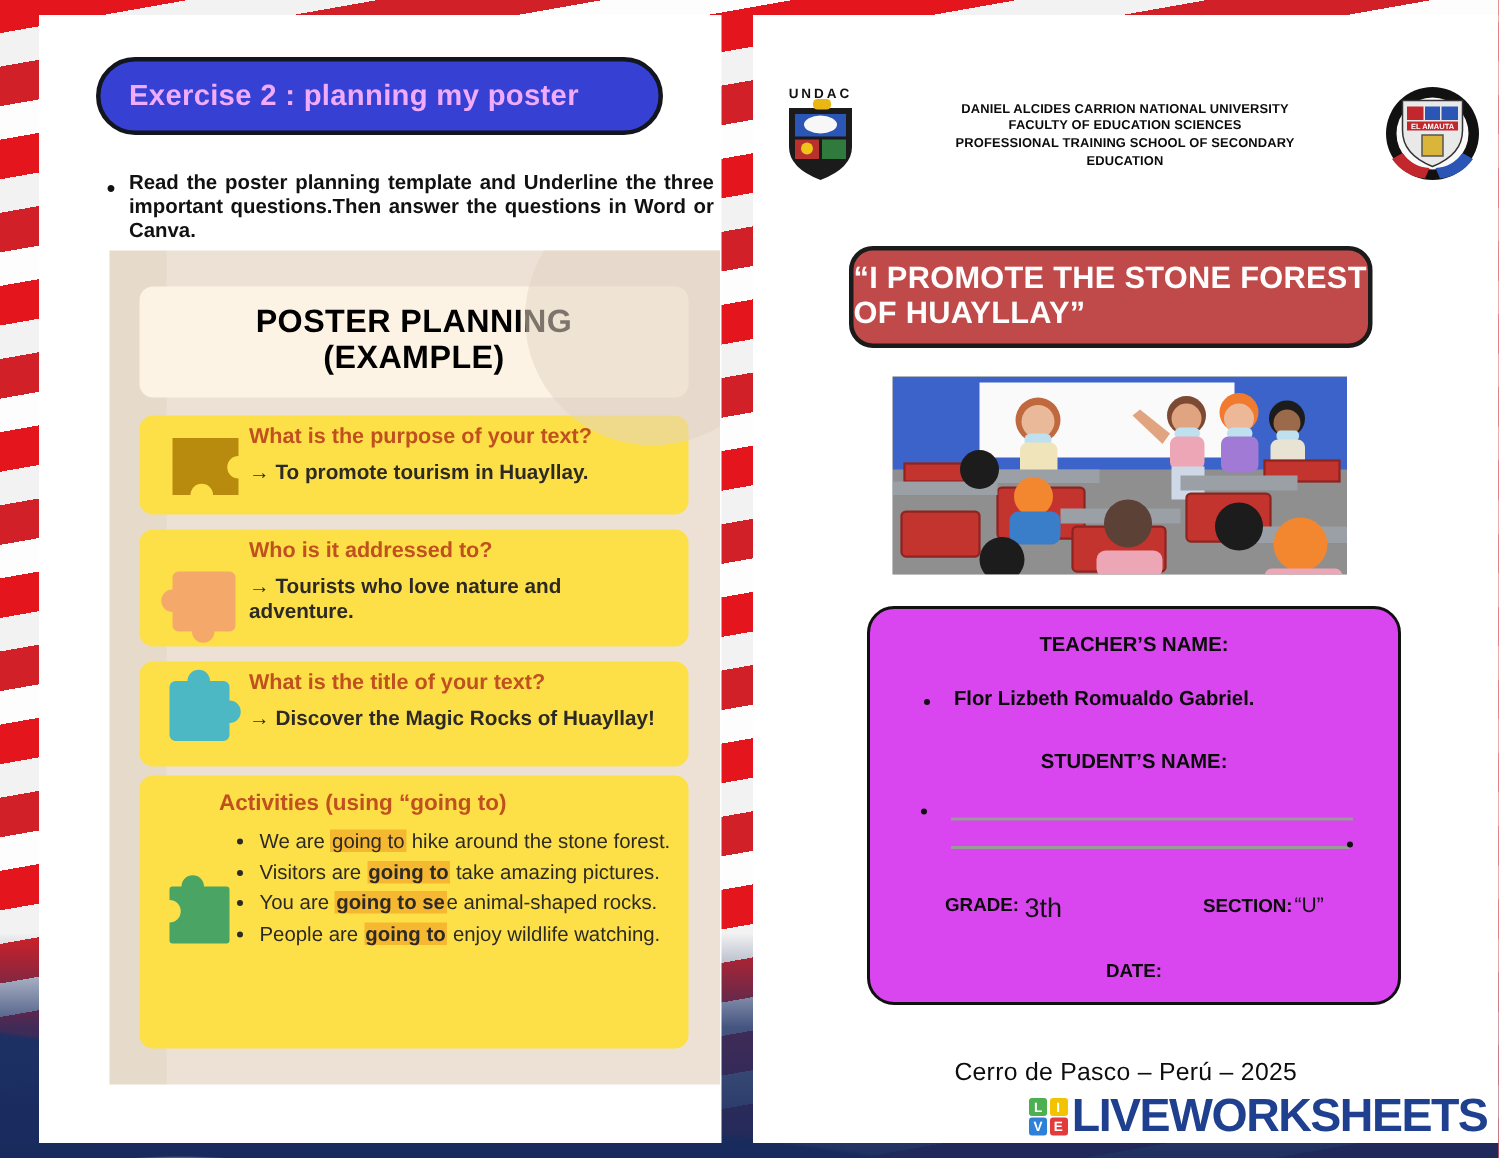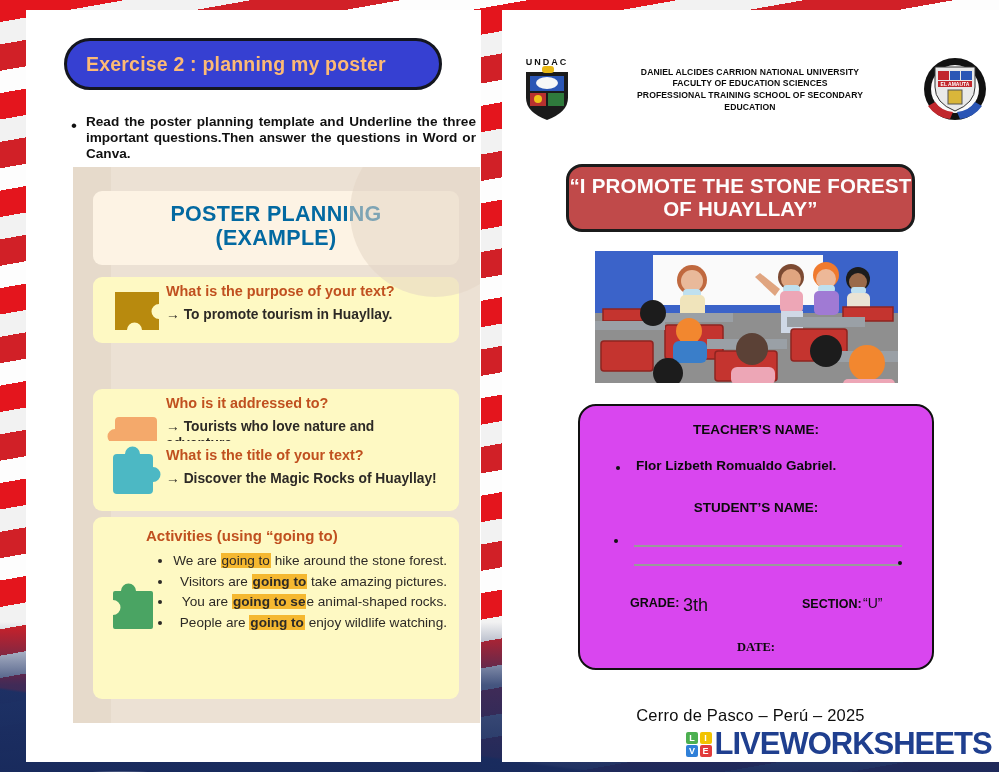--- a/index.html
+++ b/index.html
@@ -64,21 +64,21 @@
 
   
   .ex-banner {
     position:absolute; left:38px; top:28px; width:378px; height:52px;
     background:#3640d2;
     border:3px solid #14161f;
     border-radius:26px;
     display:flex; align-items:center;
   }
   .ex-banner span {
-    color:#fdba74;
+    color:#f0abfc;
     font-size:19.5px;
     font-weight:bold;
     letter-spacing:.2px;
     padding-left:19px;
   }
 
   .instr {
     position:absolute; left:45px; top:104px; width:420px;
     display:flex;
   }
@@ -103,32 +103,32 @@
     background:#e3d5c4; opacity:.6;
   }
   .info-card::after{
     content:""; position:absolute; right:-40px; top:-40px; width:170px; height:170px;
     border-radius:50%; background:#e3d5c4; opacity:.55;
   }
 
   .panel {
     position:absolute;
     left:20px; width:366px;
-    background:#fef9c3;
+    background:#fde047;
     border-radius:9px;
   }
   #p-title  { top:24px;  height:74px; background:#fdf3e4; }
   #p-q1     { top:110px; height:66px; }
-  #p-q2     { top:186px; height:78px;margin-top:36px; }
+  #p-q2     { top:186px; height:78px; }
   #p-q3     { top:274px; height:70px; }
   #p-act    { top:350px; height:182px; }
 
   .poster-title {
     text-align:center;
-    color:#0369a1;
+    color:#000000;
     font-weight:bold;
     font-size:21.5px;
     line-height:1.12;
     padding-top:11px;
     letter-spacing:.3px;
   }
 
   .q-head {
     color:#c0501f;
     font-weight:bold;
@@ -153,21 +153,20 @@
     color:#c0501f; font-weight:bold; font-size:15px;
   }
   .act-list { position:absolute; left:66px; top:36px; width:288px; }
   .act-list li {
     list-style:disc;
     margin-left:14px;
     font-size:13.6px;
     color:#2d2a26;
     line-height:1.22;
     margin-bottom:4px;
-    text-align:right;
   }
   .hl { background:#f5b830; padding:0 1px; }
   .hl.b { font-weight:bold; }
 
   
   .uni-head {
     position:absolute; left:14px; top:44px; width:468px;
     display:flex; align-items:center; justify-content:space-between;
   }
   .uni-text {
@@ -179,21 +178,21 @@
 
   .title-pill {
     position:absolute; left:64px; top:154px; width:349px; height:68px;
     background:#c04a4a;
     border:3px solid #1b1b1b;
     border-radius:16px;
     display:flex; align-items:center; justify-content:center;
   }
   .title-pill span {
     color:#fdfdfd; font-weight:bold; font-size:20.5px;
-    text-align:center; line-height:1.12; letter-spacing:.2px;
+    line-height:1.12; letter-spacing:.2px;
   }
 
   .classroom {
     position:absolute; left:93px; top:241px; width:303px; height:132px;
     background:#8d8d8d; overflow:hidden;
   }
 
   .info-box {
     position:absolute; left:76px; top:394px; width:356px; height:266px;
     border:2.5px solid #101010; border-radius:18px; background:#d946ef;
@@ -417,21 +416,21 @@
     <div class="line-rule" style="left:54px; top:139px; width:268px;"></div>
     <div class="line-rule" style="left:54px; top:158px; width:266px;"></div>
     <span class="dot" style="left:318px; top:155px;"></span>
 
     <div class="ib-label" style="left:50px; top:190px; font-size:12.5px;">GRADE:</div>
     <div style="position:absolute; left:103px; top:189px; font-size:18px; color:#111;">3th</div>
 
     <div class="ib-label" style="left:222px; top:191px; font-size:12.5px;text-align:right;">SECTION:</div>
     <div style="position:absolute; left:283px; top:189px; font-size:14px; color:#111;">“U”</div>
 
-    <div class="ib-label" style="left:0; right:0; top:234px; text-align:center; font-size:12.5px;font-family:Liberation Serif, serif;">DATE:</div>
+    <div class="ib-label" style="left:0; right:0; top:234px; text-align:center; font-size:12.5px;">DATE:</div>
   </div>
 
   <div class="footer-loc">Cerro de Pasco – Perú – 2025</div>
 </div>
 
 <div id="lws">
   <div class="grid">
     <i class="c1">L</i>
     <i class="c2">I</i>
     <i class="c3">V</i>

